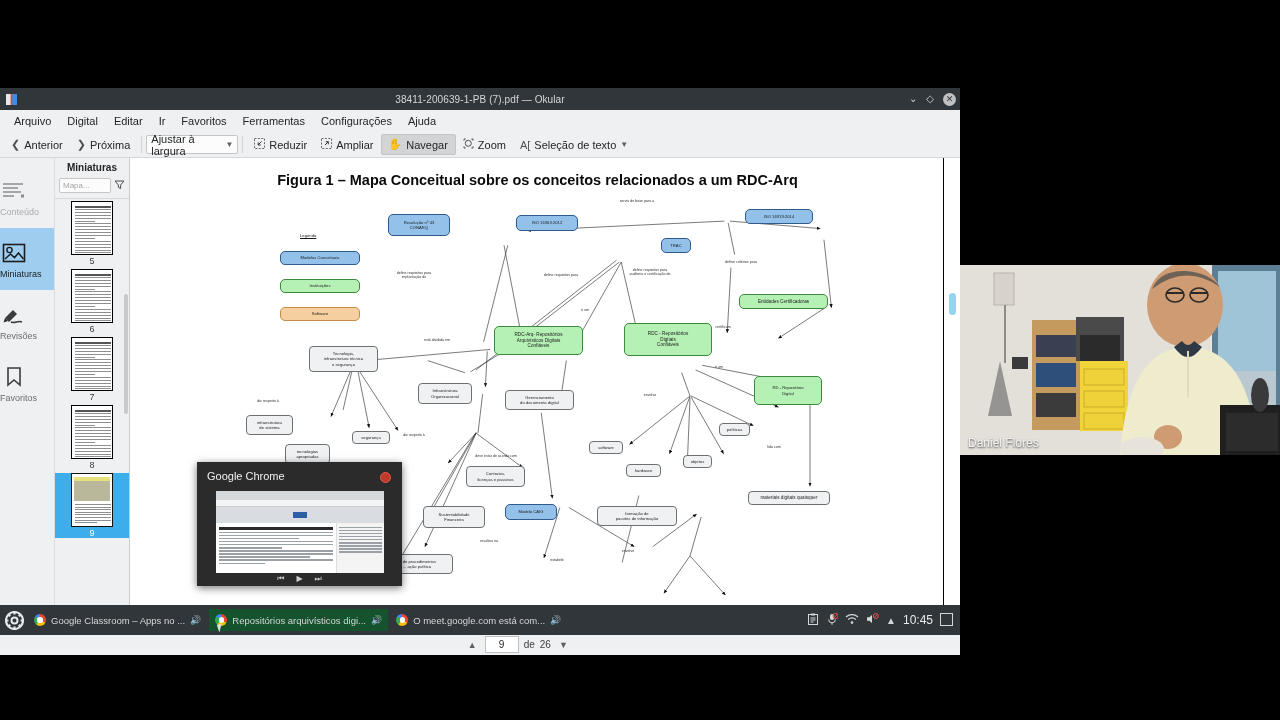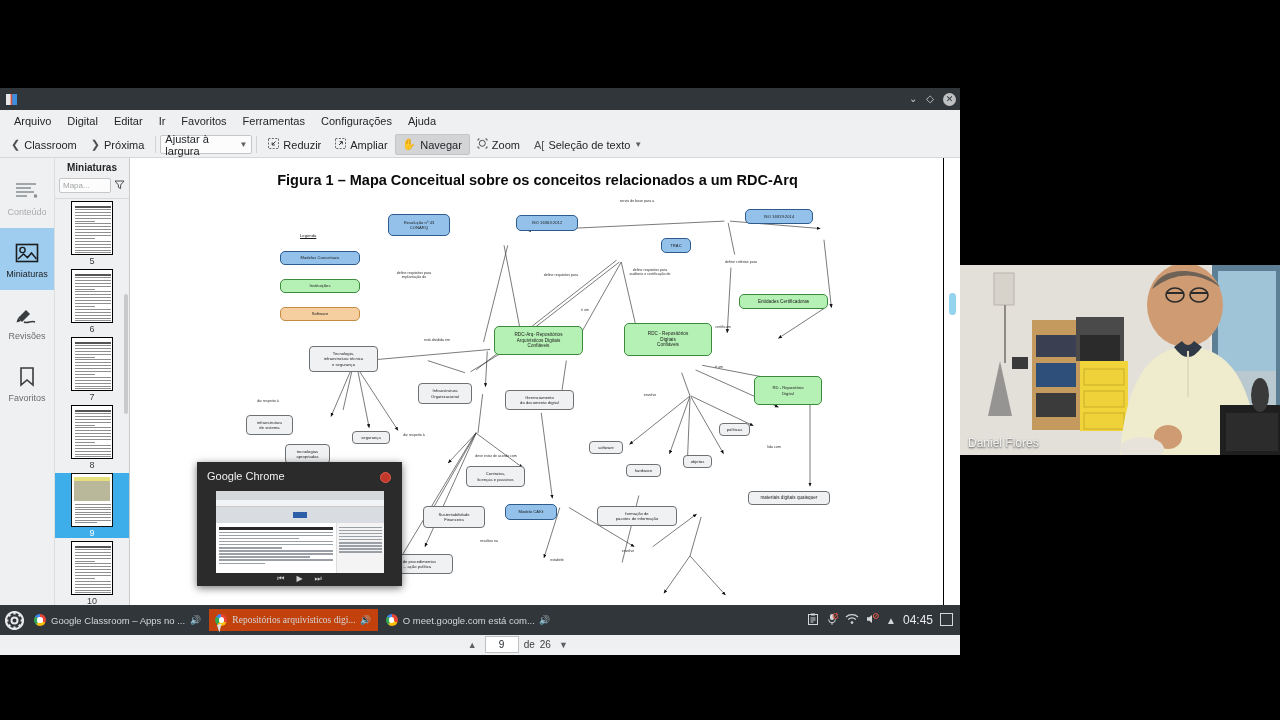--- a/index.html
+++ b/index.html
@@ -39,21 +39,21 @@
            width:92px; height:19px; background:#fcfcfc; border:1px solid #c4c6c8;
            border-radius:2px; font-size:11px; color:#232629; padding:0 4px; }
   .chev { font-size:8px; color:#5b5f63; }
   .ico { font-size:11px; color:#4d4f51; display:inline-block; }
 
   
   .okbody { display:flex; height:475px; background:#eff0f1; }
 
   .navrail { width:55px; background:#eff0f1; border-right:1px solid #dcdddf;
              padding-top:8px; }
-  .navitem { height:62px; display:flex; flex-direction:column; align-items:center;
+  .navitem { height:62px; display:flex; flex-direction:column; 
              justify-content:center; gap:3px; font-size:9px; color:#6a6d70; }
   .navitem.selected { background:#9fcdf0; color:#1b1d1f; }
   .navitem.dim { color:#a9acaf; }
   .navglyph { width:28px; height:26px; display:flex; align-items:center;
               justify-content:center; }
 
   .thumbpanel { width:75px; background:#eff0f1; display:flex; flex-direction:column;
                 border-right:1px solid #c9cacc; }
   .thumbhead { font-size:10px; font-weight:bold; color:#232629; text-align:center;
                padding:4px 0 3px; }
@@ -138,21 +138,21 @@
   .wc-name { position:absolute; left:8px; bottom:5px; color:#f2f2f2; font-size:12px;
              text-shadow:0 1px 2px rgba(0,0,0,.7); z-index:9; }
 
   
   #taskbar { position:absolute; left:0; top:605px; width:960px; height:30px;
              background:#31363b; display:flex; align-items:center; }
   .tb-launch { width:28px; height:30px; display:flex; align-items:center;
                justify-content:center; }
   .task { height:22px; display:flex; align-items:center; gap:5px; padding:0 6px;
           margin-right:2px; color:#d4d6d8; font-size:9.5px; max-width:188px; }
-  .task.active { background:#c2410c;font-family:Liberation Serif, serif; }
+  .task.active { background:#14532d; }
   .task .tlabel { overflow:hidden; white-space:nowrap; text-overflow:ellipsis; }
   .tray { margin-left:auto; display:flex; align-items:center; gap:7px;
           padding-right:7px; color:#d4d6d8; font-size:10px; }
   .clock { font-size:12px; color:#e8eaec; }
   .chrome-dot { width:12px; height:12px; border-radius:50%;
                 background:conic-gradient(#ea4335 0 33%, #fbbc05 33% 60%,
                 #34a853 60% 85%, #4285f4 85% 100%);
                 position:relative; flex:0 0 auto; }
   .chrome-dot::after { content:""; position:absolute; left:3.4px; top:3.4px;
                 width:5.2px; height:5.2px; border-radius:50%; background:#fff; }
@@ -171,20 +171,21 @@
 
     <div class="titlebar">
       <div class="tb-icon">
         <svg width="13" height="13" viewBox="0 0 13 13">
           <rect x="1" y="1" width="11" height="11" fill="#f2f2f2"></rect>
           <path d="M6.5 1 L12 1 L12 12 L6.5 12 Z" fill="#3c8ede"></path>
           <path d="M1 1 L6.5 1 L6.5 12 L1 12 Z" fill="#e8e8e8"></path>
           <rect x="5.6" y="1" width="1.6" height="11" fill="#d14b3c"></rect>
         </svg>
       </div>
+      <div class="tb-title">38411-200639-1-PB (7).pdf — Okular</div>
       <div class="tb-btns">
         <span class="tb-btn">⌄</span>
         <span class="tb-btn">◇</span>
         <span class="tb-close">✕</span>
       </div>
     </div>
 
     <div class="menubar">
       <span class="menu-item">Arquivo</span>
       <span class="menu-item">Digital</span>
@@ -192,21 +193,21 @@
       <span class="menu-item">Ir</span>
       <span class="menu-item">Favoritos</span>
       <span class="menu-item">Ferramentas</span>
       <span class="menu-item">Configurações</span>
       <span class="menu-item">Ajuda</span>
     </div>
 
     <div class="toolbar">
       <div class="tbtn">
         <span class="ico">❮</span>
-        <span>Classroom</span>
+        <span>Anterior</span>
       </div>
       <div class="tbtn">
         <span class="ico">❯</span>
         <span>Próxima</span>
       </div>
       <div class="sep"></div>
       <div class="combo">
         <span>Ajustar à largura</span>
         <span class="chev">▼</span>
       </div>
@@ -399,42 +400,20 @@
                 <div class="ln" style="top: 32.6px; width: 36px;"></div>
                 <div class="ln" style="top: 35.2px; width: 36px;"></div>
                 <div class="ln" style="top: 37.8px; width: 36px;"></div>
                 <div class="ln" style="top: 40.4px; width: 36px;"></div>
                 <div class="ln" style="top: 43px; width: 36px;"></div>
                 <div class="ln" style="top: 45.6px; width: 36px;"></div>
                 <div class="ln" style="top: 48.2px; width: 22px;"></div>
               </div>
               <div class="num">9</div>
             </div>
-            <div class="thumb">
-              <div class="page">
-                <div class="ln" style="top: 4px; width: 36px; height: 2px; background: rgb(85, 85, 85);"></div>
-                <div class="ln" style="top: 6.9px; width: 36px;"></div>
-                <div class="ln" style="top: 9.8px; width: 36px;"></div>
-                <div class="ln" style="top: 12.7px; width: 36px;"></div>
-                <div class="ln" style="top: 15.6px; width: 36px;"></div>
-                <div class="ln" style="top: 18.5px; width: 20px;"></div>
-                <div class="ln" style="top: 21.4px; width: 36px;"></div>
-                <div class="ln" style="top: 24.3px; width: 36px;"></div>
-                <div class="ln" style="top: 27.2px; width: 36px;"></div>
-                <div class="ln" style="top: 30.1px; width: 36px;"></div>
-                <div class="ln" style="top: 33px; width: 36px;"></div>
-                <div class="ln" style="top: 35.9px; width: 20px;"></div>
-                <div class="ln" style="top: 38.8px; width: 36px;"></div>
-                <div class="ln" style="top: 41.7px; width: 36px;"></div>
-                <div class="ln" style="top: 44.6px; width: 36px;"></div>
-                <div class="ln" style="top: 47.5px; width: 36px;"></div>
-                <div class="ln" style="top: 50.4px; width: 36px;"></div>
-              </div>
-              <div class="num">10</div>
-            </div>
           </div>
       </div>
 
       <div class="pageview">
         <div class="pagecanvas">
           <div class="pagetitle">Figura 1 – Mapa Conceitual sobre os conceitos relacionados a um RDC-Arq</div>
           <div id="map">
             <svg id="map-edges" width="100%" height="100%" viewBox="0 0 872 475" style="position:absolute;left:0;top:0">
               <defs>
                 <marker id="ar" markerWidth="7" markerHeight="7" refX="5.5" refY="2.6" orient="auto">
@@ -685,21 +664,21 @@
           </svg>
       </span>
       <span>
         <svg width="13" height="12" viewBox="0 0 13 12">
             <path d="M1 4.3 h2.3 L6 2 v8 L3.3 7.7 H1 z" fill="#d4d6d8"></path>
             <circle cx="9.8" cy="3" r="2.5" fill="none" stroke="#e05a4a"></circle>
             <path d="M8.2 4.6 L11.4 1.4" stroke="#e05a4a"></path>
           </svg>
       </span>
       <span>▲</span>
-      <span class="clock">04:45</span>
+      <span class="clock">10:45</span>
       <span>
         <svg width="13" height="13" viewBox="0 0 13 13">
             <rect x="0.5" y="0.5" width="12" height="12" fill="none" stroke="#d4d6d8"></rect>
           </svg>
       </span>
     </div>
   </div>
 
   <div class="cursor"></div>
 </div>

